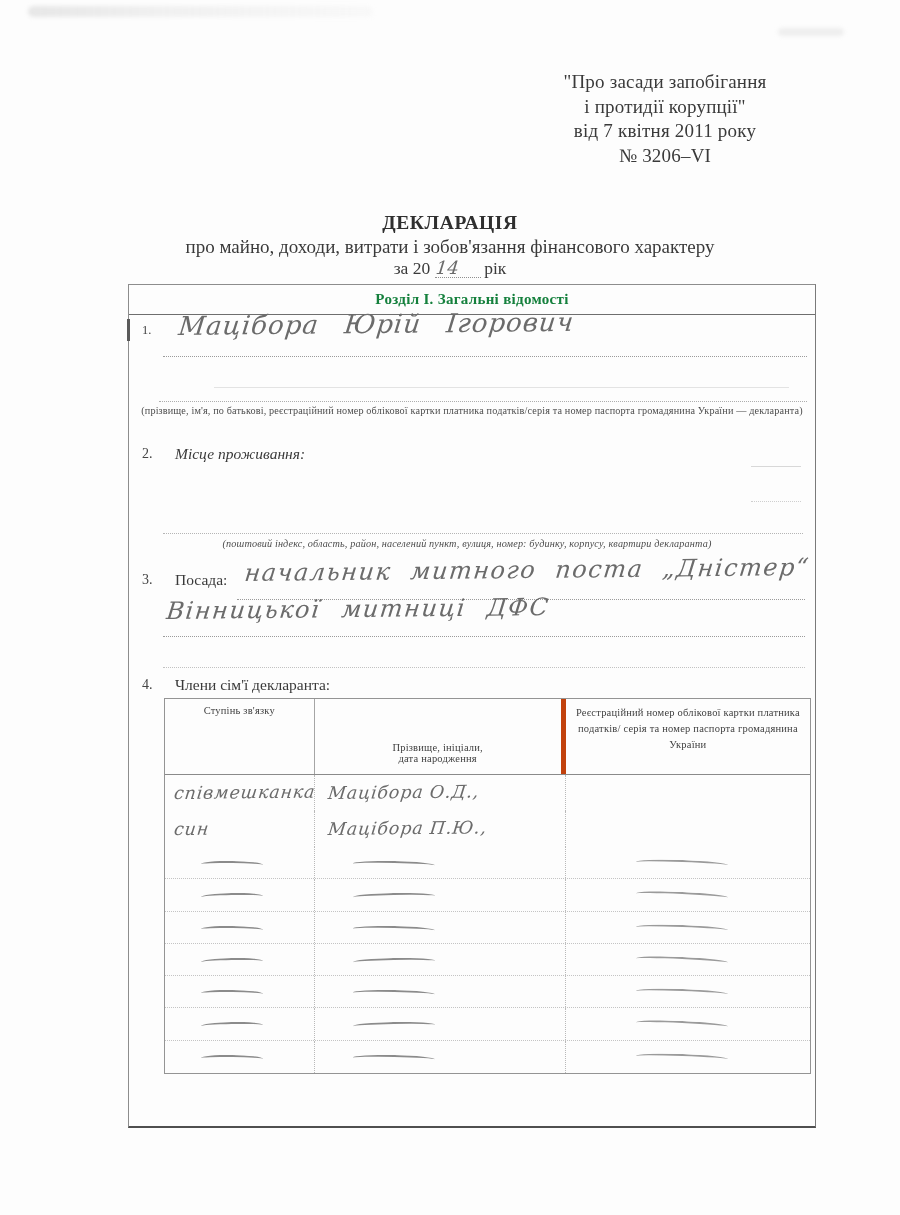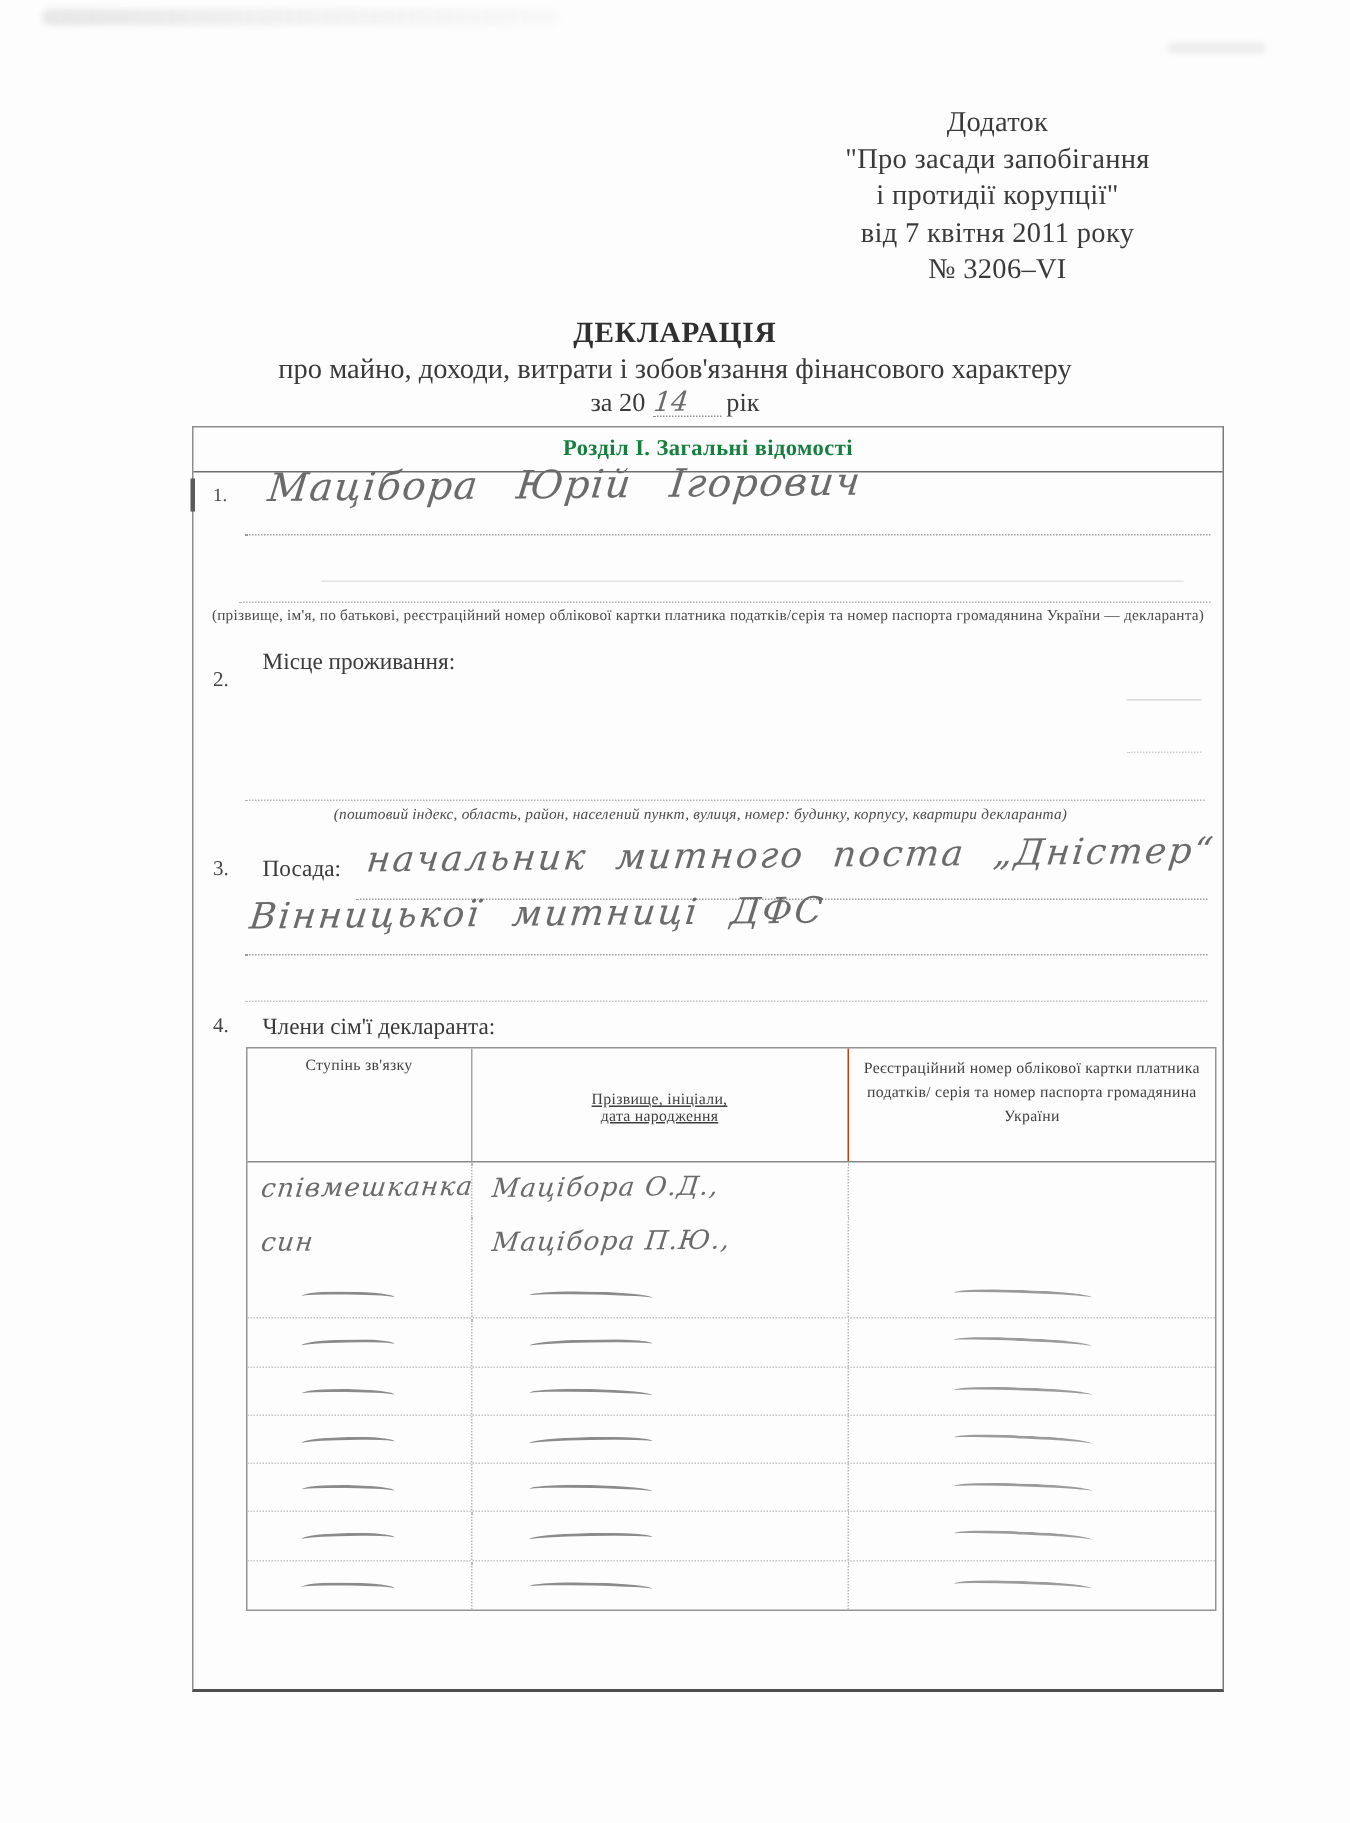--- a/index.html
+++ b/index.html
@@ -82,21 +82,21 @@
     letter-spacing: .15px; white-space: nowrap;
   }
   
   .i1-num { left: 13px; top: 38px; font-size: 12.5px; }
   .i1-hw  { position: absolute; left: 48px; top: 26px; font-size: 26px; word-spacing: 16px; letter-spacing: 1px; }
   .i1-line1 { left: 34px; right: 8px; top: 71px; }
   .i1-faint { left: 85px; width: 575px; top: 102px; }
   .i1-line2 { left: 30px; right: 8px; top: 116px; border-bottom-color: #adadad; }
   .i1-cap { left: 10px; right: 10px; top: 120px; }
   .i2-num { left: 13px; top: 161px; }
-  .i2-label { left: 46px; top: 148px; }
+  .i2-label { left: 46px; top: 160px; font-style: italic; }
   .i2-short-a { left: 622px; width: 50px; top: 181px; border-bottom: 1px solid #d8d8d8; position: absolute; }
   .i2-short-b { left: 622px; width: 50px; top: 216px; border-bottom: 1.5px dotted #cfcfcf; position: absolute; }
   .i2-line { left: 34px; width: 640px; top: 248px; border-bottom-color: #b5b5b5; }
   .i2-cap { left: 10px; right: 20px; top: 253px; font-style: italic; }
   .i3-num { left: 13px; top: 287px; }
   .i3-label { left: 46px; top: 286px; }
   .i3-hw1 { position: absolute; left: 114px; top: 274px; font-size: 24px; word-spacing: 10px; letter-spacing: 1.5px; }
   .i3-line1 { left: 108px; right: 10px; top: 314px; }
   .i3-hw2 { position: absolute; left: 36px; top: 312px; font-size: 24px; word-spacing: 12px; letter-spacing: 1.5px; }
   .i3-line2 { left: 34px; right: 10px; top: 351px; }
@@ -108,21 +108,21 @@
     position: absolute; left: 35px; top: 413px; width: 647px; height: 376px;
     border: 1px solid #949494;
     display: flex; flex-direction: column;
   }
   .ft-header { display: flex; height: 78px; border-bottom: 1px solid #8a8a8a; }
   .ft-hcell {
     font-size: 10.5px; color: #3f3f3f; text-align: center; letter-spacing: .2px;
     display: flex; flex-direction: column; justify-content: flex-start; padding: 6px 10px;
   }
   .ft-hcell.c1 { width: 150px; border-right: 1px solid #a5a5a5; }
-  .ft-hcell.c2 { width: 252px; border-right: 1px solid #c2410c; justify-content: center; padding-top: 16px; padding-bottom: 10px; text-decoration: underline; }
+  .ft-hcell.c2 { width: 252px; border-right: 5px solid #c2410c; justify-content: flex-end; padding-top: 16px; padding-bottom: 10px; }
   .ft-hcell.c3 { width: 245px; line-height: 16px; }
   .ft-body { flex: 1; display: flex; flex-direction: column; }
   .ft-row { display: flex; }
   .ft-row.name-row { height: 36px; }
   .ft-row.dash-row { height: 32.3px; border-bottom: 1px dotted #c4c4c4; }
   .ft-row.dash-row:last-child { border-bottom: none; }
   .ft-cell { position: relative; }
   .ft-cell.c1 { width: 150px; border-right: 1px dotted #b9b9b9; }
   .ft-cell.c2 { width: 252px; border-right: 1px dotted #b9b9b9; }
   .ft-cell.c3 { width: 245px; }
@@ -142,21 +142,20 @@
 </style>
 </head>
 <body>
 
 <div id="page">
 
   <div class="streak-top"></div>
   <div class="streak-right"></div>
 
   <div class="appendix">
-      <div>Додаток</div>
       <div>"Про засади запобігання</div>
       <div>і протидії корупції"</div>
       <div>від 7 квітня 2011 року</div>
       <div>№ 3206–VI</div>
     </div>
 
   <div class="doc-title">ДЕКЛАРАЦІЯ</div>
   <div class="doc-subtitle">про майно, доходи, витрати і зобов'язання фінансового характеру</div>
 
   <div class="year-line"><span>за 20</span><span class="year-slot"><span class="hw" style="font-size:18px">14</span></span><span>рік</span></div>

